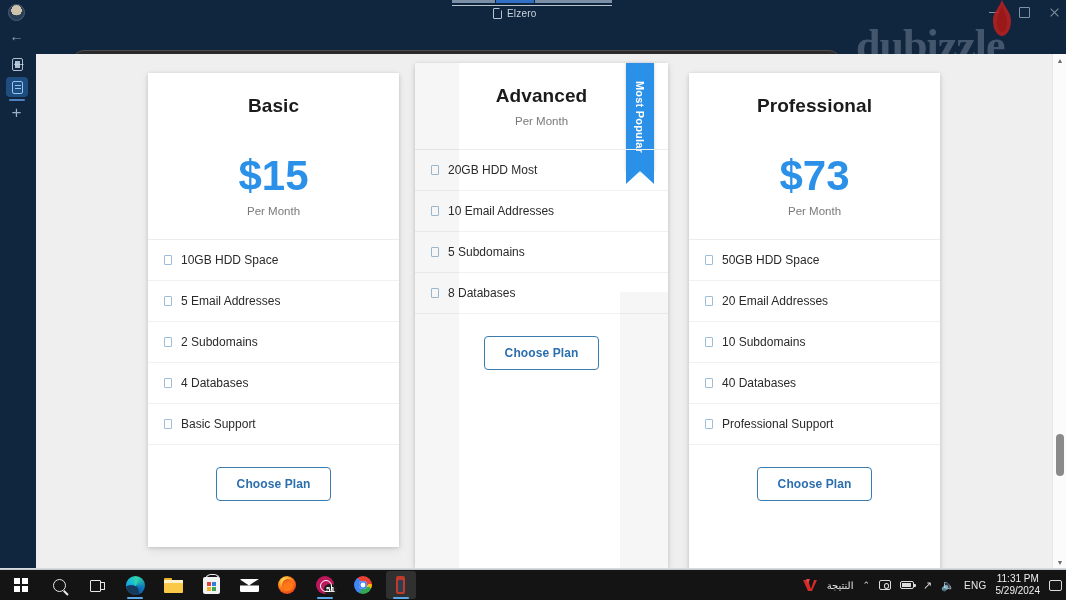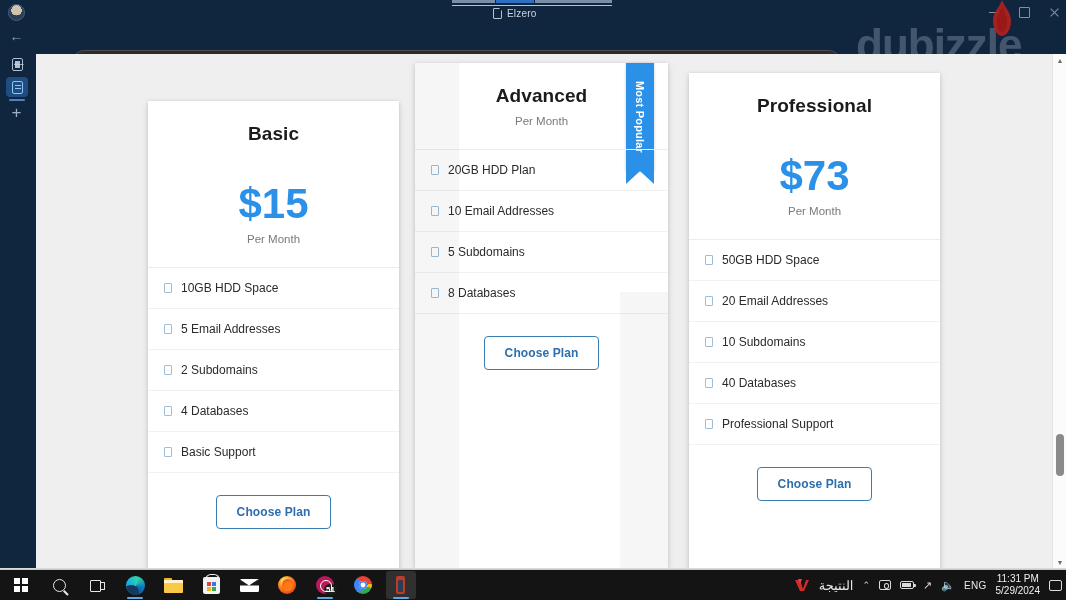--- a/index.html
+++ b/index.html
@@ -57,21 +57,21 @@
     content:""; position:absolute; left:1px; top:6px; width:11px; height:1px; background:#c8d3df;
   }
   .winbtn.close::before{ transform: rotate(45deg);}
   .winbtn.close::after { transform: rotate(-45deg);}
 
   
   .wm-text {
     position: absolute; left: 856px; top: 20px;
     font-size: 44px; font-weight: 700; letter-spacing: -1px;
     color: rgba(190,200,212,.30);
-    font-family: Liberation Sans, sans-serif;
+    font-family: Liberation Serif, serif;
     pointer-events: none; white-space: nowrap;
   }
   .wm-flame {
     position: absolute; left: 985px; top: 0px;
     width: 34px; height: 36px; pointer-events:none;
   }
 
   
   .sidebar {
     position: absolute; left: 0; top: 0; width: 33px; height: 570px;
@@ -177,21 +177,21 @@
 
   .cards {
     position: absolute; left: 0; top: 0; width: 1030px; height: 516px;
   }
 
   .card {
     position: absolute;
     background: #ffffff;
     box-shadow: 0 1px 4px rgba(0,0,0,.16), 0 3px 10px rgba(0,0,0,.07);
   }
-  .card.basic  { left: 112px; top: 19px;  width: 251px; height: 474px; margin-top: 28px; }
+  .card.basic  { left: 112px; top: 19px;  width: 251px; height: 474px; }
   .card.adv    { left: 379px; top: 9px;   width: 253px; height: 505px; }
   .card.pro    { left: 653px; top: 19px;  width: 251px; height: 581px; }
 
   
   .adv-band-left {
     position:absolute; left:379px; top:9px; width:44px; height:505px;
     background: rgba(0,0,0,.035);
   }
   .adv-band-right {
     position:absolute; left:584px; top:238px; width:48px; height:276px;
@@ -343,21 +343,21 @@
   .ic-chrome::after{content:""; position:absolute; left:5px; top:5px; width:8px; height:8px; background:#fff; border-radius:50%;
     box-shadow: inset 0 0 0 1.6px #4285f4;}
 
   .ic-app { width:14px; height:18px; position:relative;}
   .ic-app::before{content:""; position:absolute; left:2px; top:0; width:9px; height:18px; background:#bf3a2a; border-radius:2px;}
   .ic-app::after{content:""; position:absolute; left:4px; top:4px; width:5px; height:12px; background:#2e3e52; border-radius:1px;}
 
   
   .tray { position:absolute; right:4px; top:0; height:30px; display:flex; align-items:center; gap:9px; }
   .tray-logo { width:16px; height:14px; position:relative; }
-  .tray-txt { color:#e6e6e6; font-size:13px; direction: rtl; }
+  .tray-txt { color:#e6e6e6; font-size:10px; direction: rtl; }
   .tray-chev { color:#dcdcdc; font-size:9px; }
   .tray-ic { color:#dcdcdc; font-size:11px; display:flex; align-items:center; }
   .ic-tray-mon { width:12px; height:10px; border:1.3px solid #dcdcdc; border-radius:2px; position:relative;}
   .ic-tray-mon::after{content:""; position:absolute; left:3.5px; top:1.5px; width:3.5px; height:4px; border:1.3px solid #dcdcdc; border-radius:50%;}
   .ic-tray-bat { width:14px; height:8px; border:1.3px solid #dcdcdc; border-radius:2px; position:relative;}
   .ic-tray-bat::before{content:""; position:absolute; left:1px; top:1px; width:9px; height:4px; background:#dcdcdc;}
   .ic-tray-bat::after{content:""; position:absolute; right:-3px; top:2px; width:1.6px; height:3px; background:#dcdcdc; border-radius:0 1px 1px 0;}
   .tray-lang { color:#e8e8e8; font-size:10px; letter-spacing:.3px; }
   .tray-clock { color:#f0f0f0; font-size:10px; line-height:12px; text-align:center; }
   .tray-notif { width:13px; height:11px; border:1.4px solid #dcdcdc; border-radius:2px; }
@@ -478,21 +478,21 @@
         <div class="ribbon">
           <div class="ribbon-txt">Most Popular</div>
         </div>
         <div class="card-head">
           <div class="plan-name">Advanced</div>
           <div class="plan-period">Per Month</div>
           <div class="head-rule"></div>
         </div>
         <div class="feature">
             <span class="f-icon"></span>
-            <span>20GB HDD Plan</span>
+            <span>20GB HDD Most</span>
           </div>
         <div class="feature">
             <span class="f-icon"></span>
             <span>10 Email Addresses</span>
           </div>
         <div class="feature">
             <span class="f-icon"></span>
             <span>5 Subdomains</span>
           </div>
         <div class="feature">

